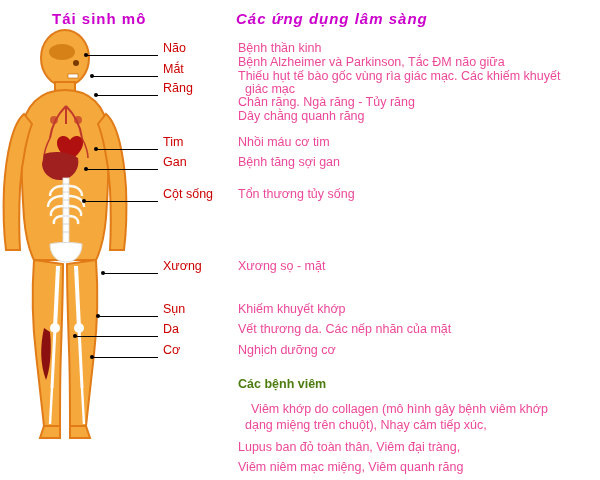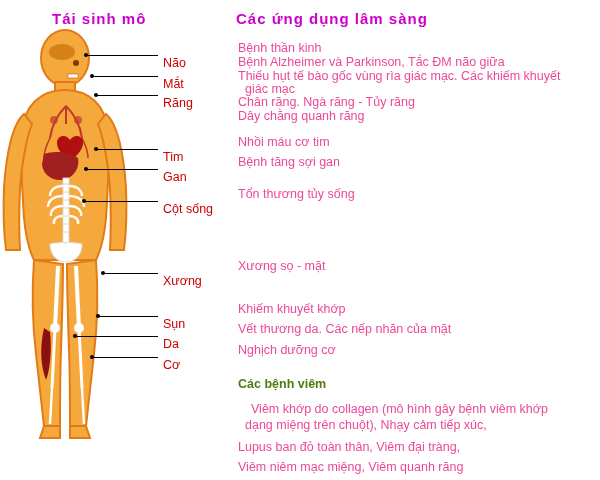--- a/index.html
+++ b/index.html
@@ -23,36 +23,35 @@
   
   .hdr {
     position: absolute;
     font-weight: bold;
     font-size: 15px;
     color: #cc00cc;
     white-space: nowrap;
     letter-spacing: 1px;
   }
   #hdr-left  { left: 52px;  top: 10px; }
-  #hdr-right { left: 236px; top: 10px; }
+  #hdr-right { left: 236px; top: 10px; font-style: italic; }
 
   
   #figure {
     position: absolute;
     left: 0;
     top: 28px;
   }
 
   
   .organ {
     position: absolute;
     font-size: 12.5px;
     color: #cc0000;
     white-space: nowrap;
-    margin-top: 15px;
   }
 
   
   .app {
     position: absolute;
     font-size: 12.5px;
     color: #ec4899;
     white-space: nowrap;
   }
   .app.bold {

